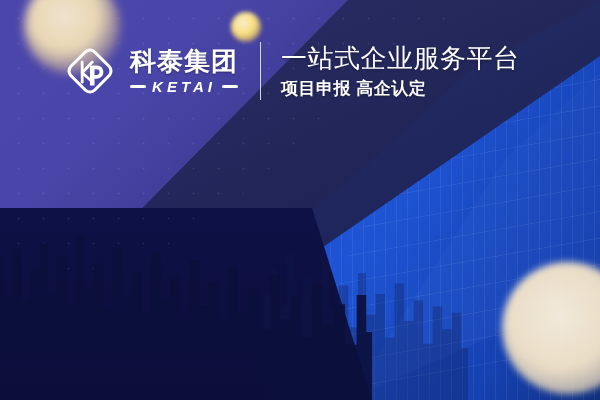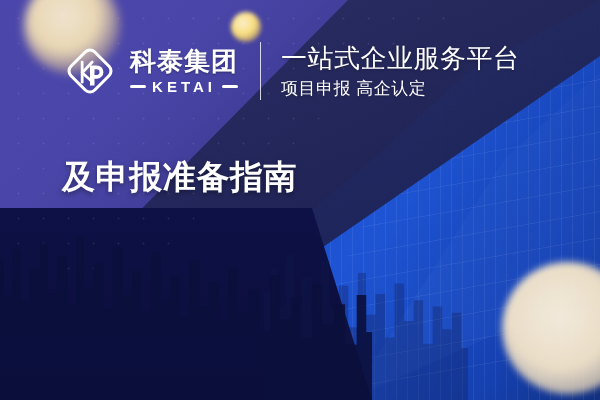--- a/index.html
+++ b/index.html
@@ -122,41 +122,41 @@
   .logo-mark{ width:56px; height:56px; flex:0 0 auto; }
   .logo-mark svg{ width:100%; height:100%; display:block; }
 
   .logo-words{ display:flex; flex-direction:column; align-items:center; }
   .logo-cn{
     color:#ffffff; font-size:26px; font-weight:700;
     letter-spacing:1px; line-height:1.06; white-space:nowrap;
     text-shadow:0 1px 2px rgba(0,0,0,.35);
   }
   .logo-en-row{
-    display:flex; align-items:center; gap:6px; margin-top:3px; width:100%;
+    display:flex; align-items:center; gap:6px; margin-top:3px; width:100%;font-style:italic;
   }
   .logo-dash{ flex:1 1 auto; height:3px; background:#ffffff; border-radius:2px; max-width:18px;}
   .logo-en{
     color:#ffffff; font-size:15px; font-weight:700;
     letter-spacing:4px; line-height:1; white-space:nowrap;
   }
 
   .divider{
     width:1px; height:58px; background:rgba(255,255,255,.8);
     margin:0 20px 0 22px;
   }
 
   .tagline{ display:flex; flex-direction:column;justify-content:flex-end; }
   .tagline-main{
     color:#ffffff; font-size:26px; font-weight:400;
     letter-spacing:.5px; line-height:1.18; white-space:nowrap;
     text-shadow:0 1px 3px rgba(0,0,0,.3);
   }
   .tagline-sub{
-    color:#ffffff; font-size:17px; font-weight:400;
+    color:#ffffff; font-size:17px; font-weight:700;
     letter-spacing:.5px; line-height:1.25; margin-top:4px; white-space:nowrap;
     text-shadow:0 1px 3px rgba(0,0,0,.3);
   }
 
   
   .headline{
     position:absolute; left:62px; top:154px; width:494px;
     z-index:6;
   }
   .headline-line{
@@ -226,16 +226,15 @@
 
     <div class="divider"></div>
 
     <div class="tagline">
       <div class="tagline-main">一站式企业服务平台</div>
       <div class="tagline-sub">项目申报 高企认定</div>
     </div>
   </div>
 
   <div class="headline">
-    <div class="headline-line">及申报准备指南</div>
   </div>
 
 </div>
 
 </body></html>

